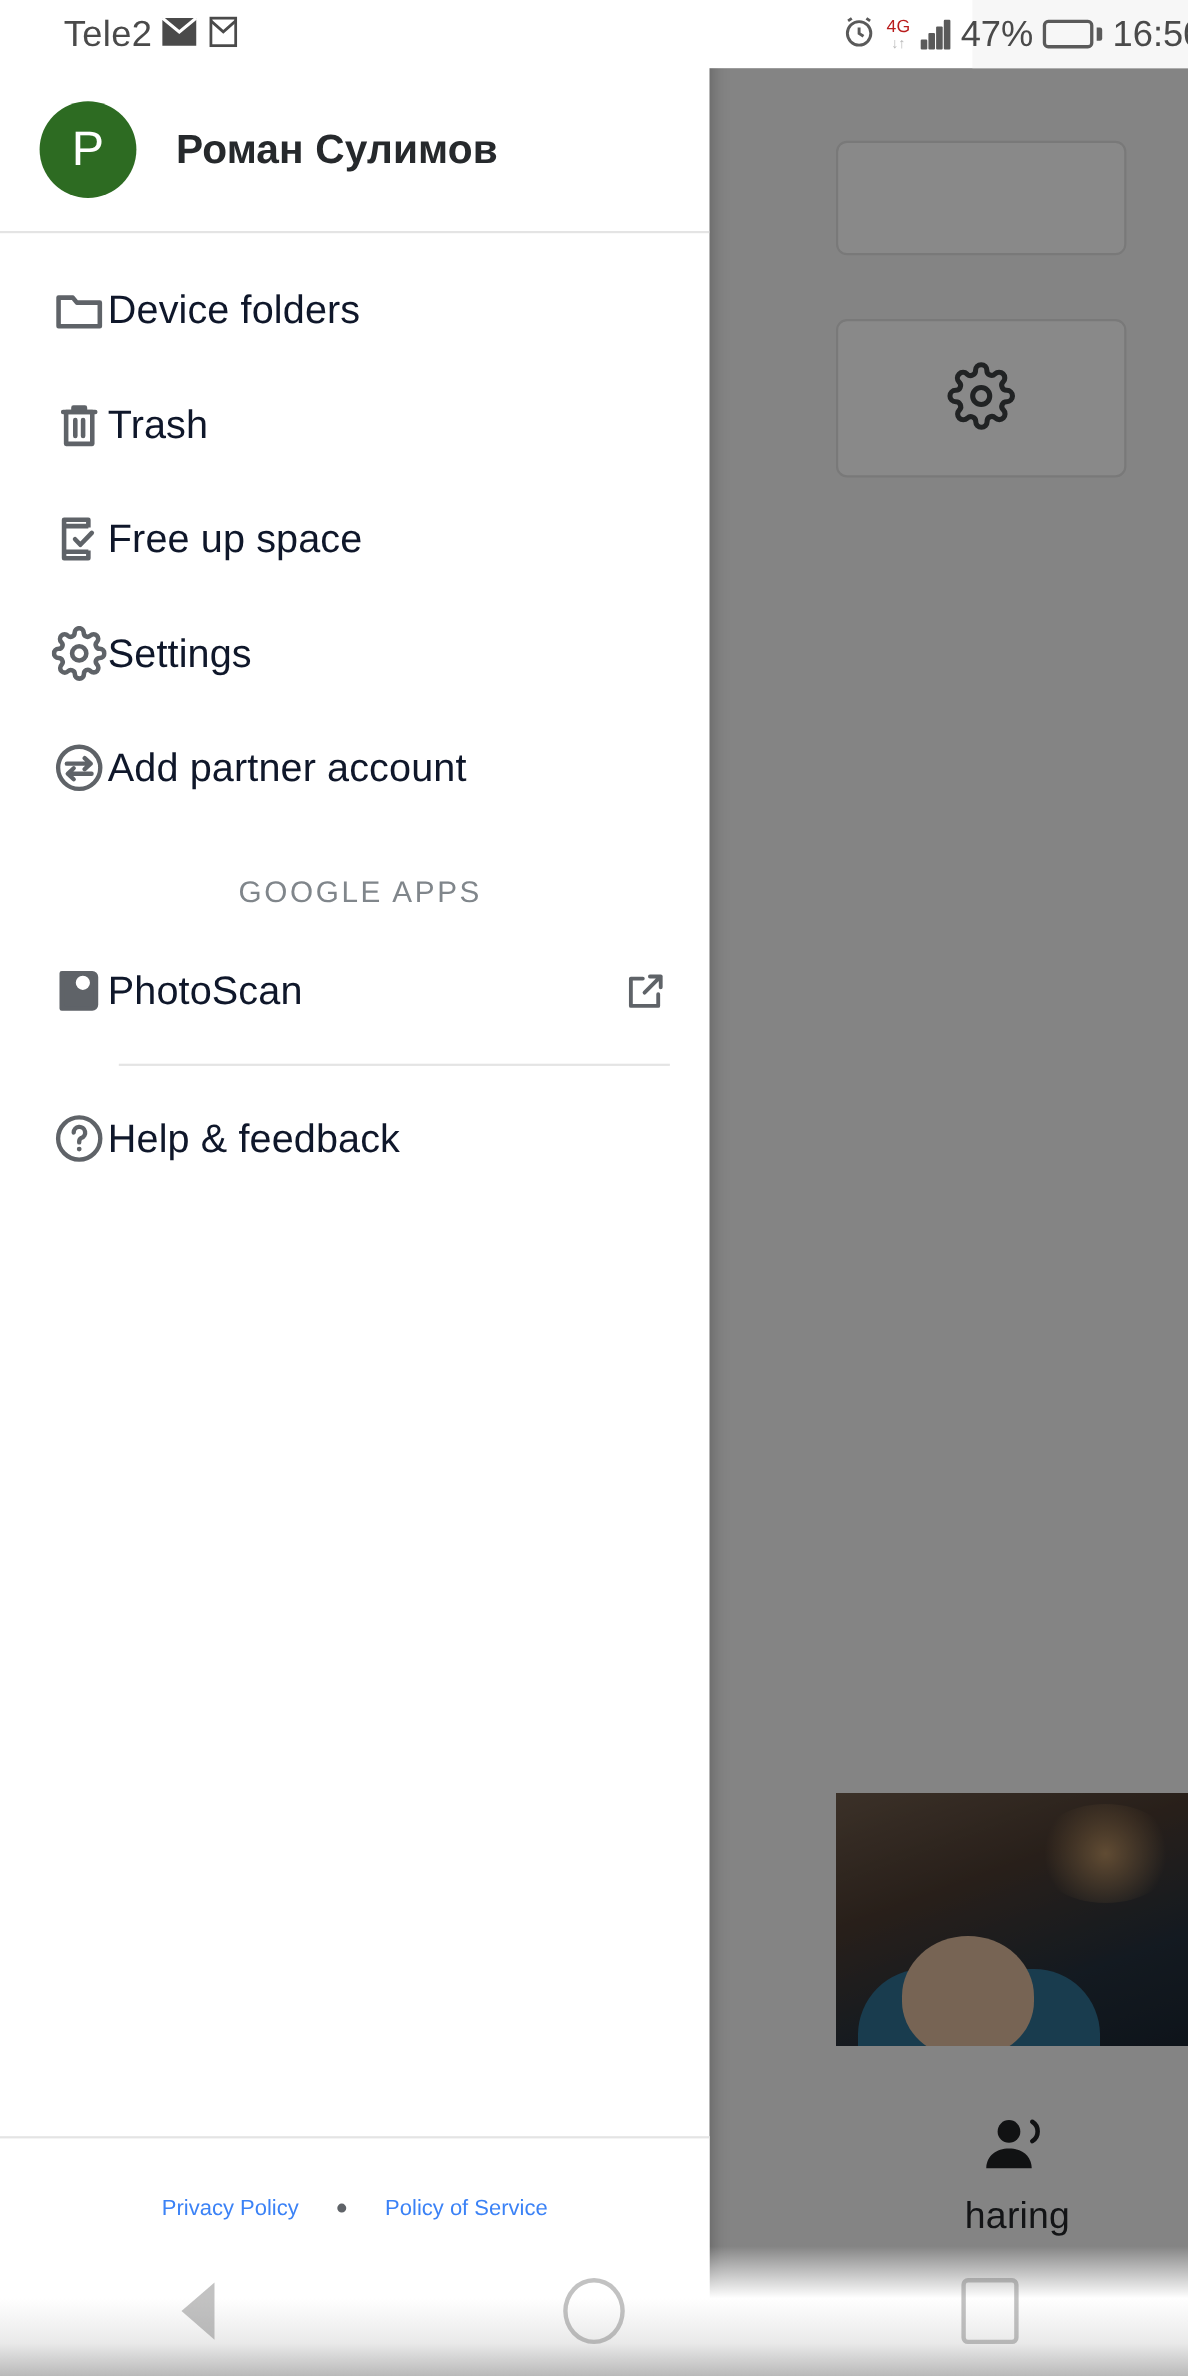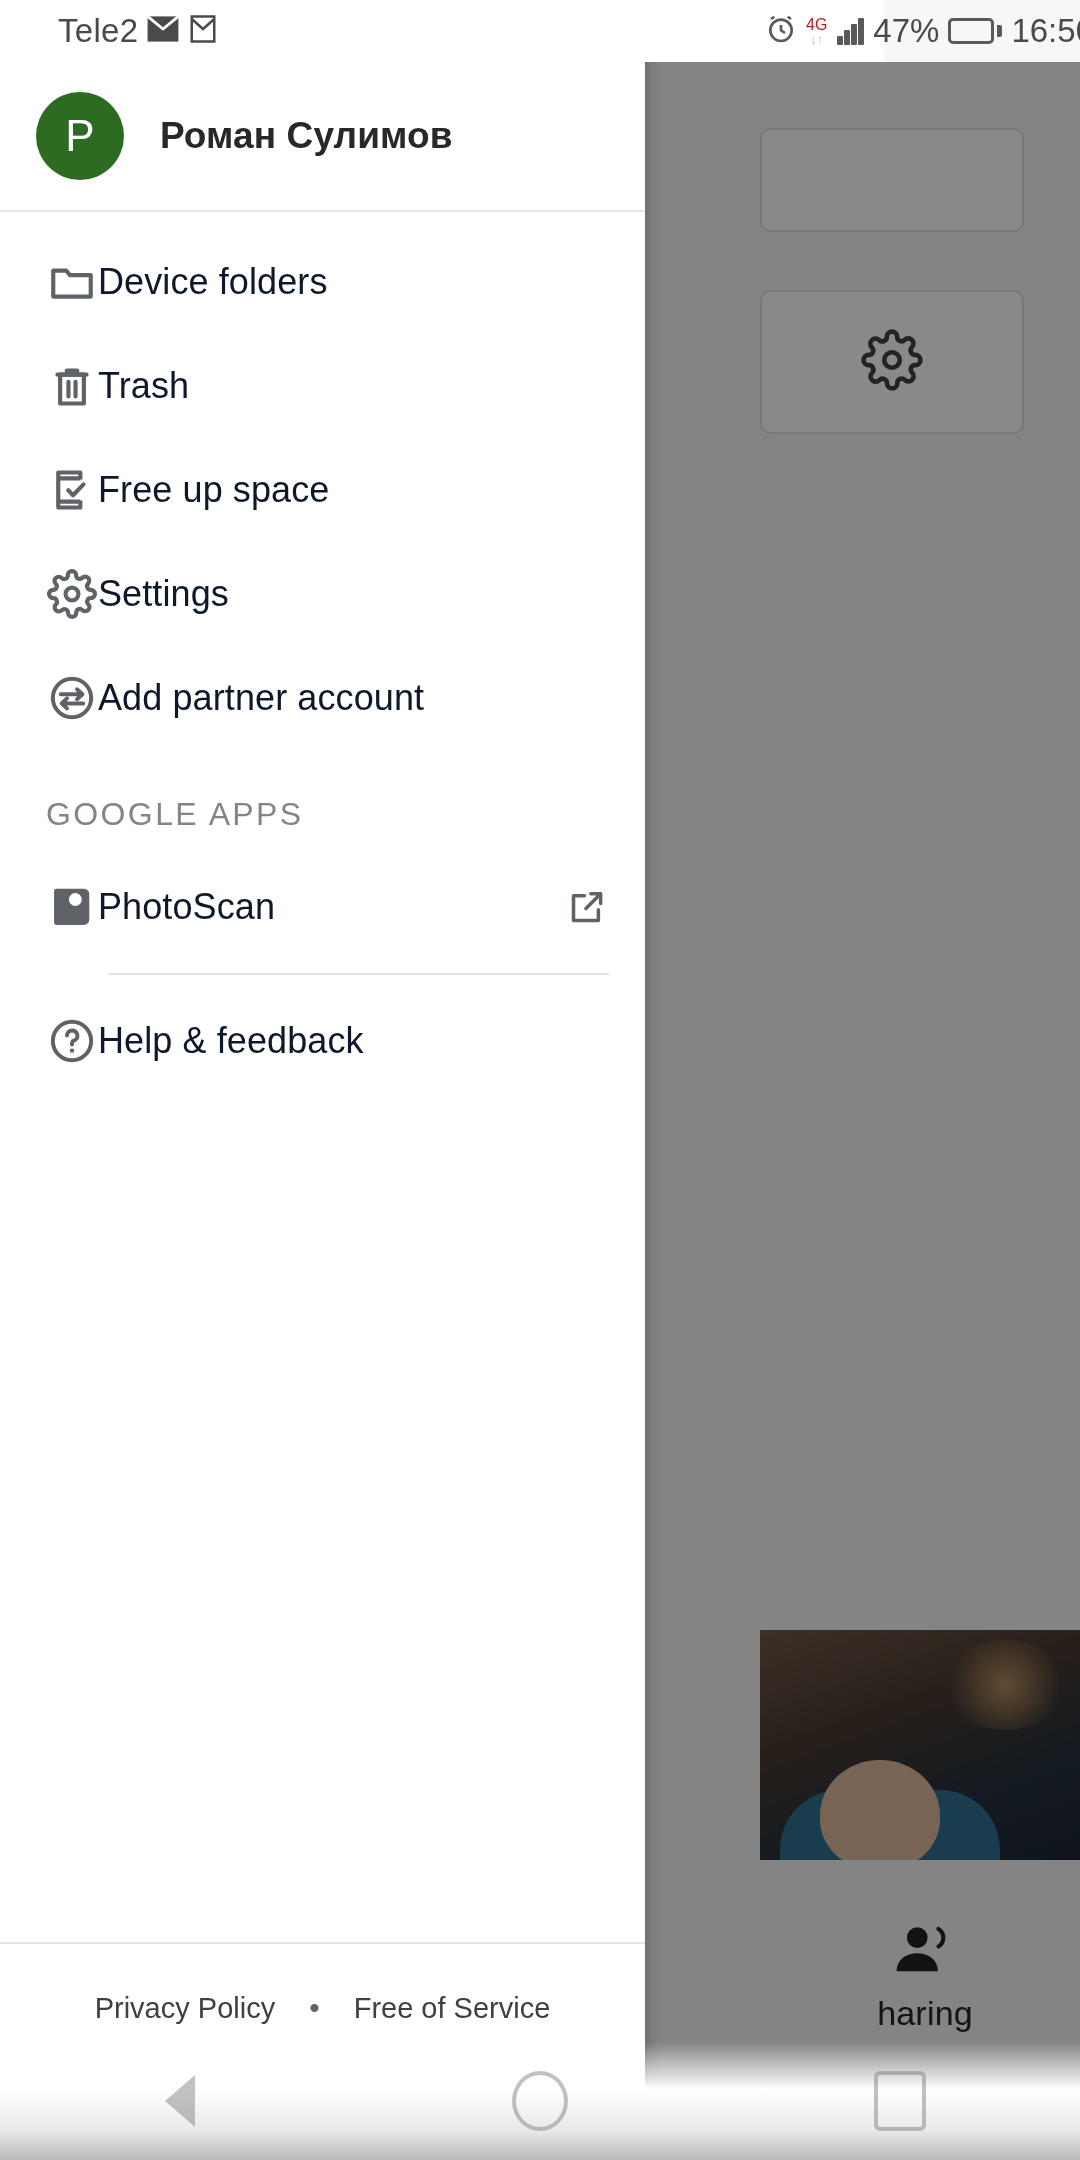--- a/index.html
+++ b/index.html
@@ -96,29 +96,29 @@
   .menu-item{
     height:104px;display:flex;align-items:center;padding:0 36px 0 46px;box-sizing:border-box;
   }
   .menu-icon{width:52px;height:52px;flex:0 0 auto;display:flex;align-items:center;justify-content:center;}
   .menu-icon svg{width:50px;height:50px;}
   .menu-label{font-size:36px;color:#0f172a;letter-spacing:.1px;flex:1;}
   .menu-trailing{width:44px;height:44px;display:flex;align-items:center;justify-content:center;}
   .menu-trailing svg{width:42px;height:42px;}
 
   .section-header{
-    padding:46px 36px 22px 46px;font-size:32px;color:#80868b;letter-spacing:2.4px;font-weight:500;
+    padding:46px 36px 22px 46px;font-size:27px;color:#80868b;letter-spacing:2.4px;font-weight:500;text-align:center;
   }
   .inset-divider{height:2px;background:#e4e4e4;margin:14px 36px 14px 108px;}
 
   #drawer-footer{
     border-top:2px solid #e4e4e4;height:128px;display:flex;align-items:center;justify-content:center;gap:34px;
     background:#fff;
   }
-  .footer-link{font-size:29px;color:#404040;}
+  .footer-link{font-size:20px;color:#3b82f6;}
   .footer-dot{font-size:30px;color:#5f6368;}
   #footer-spacer{height:88px;background:#fff;}
 
   
   #android-navbar{
     position:absolute;left:0;bottom:0;width:1080px;height:118px;z-index:50;
     background:linear-gradient(to bottom,rgba(255,255,255,0) 0%,#ffffff 40%,#e9e9e9 75%,#b9b9b9 100%);
     display:flex;align-items:center;justify-content:space-around;
   }
   #android-navbar .nav-btn{width:120px;height:70px;display:flex;align-items:center;justify-content:center;}
@@ -304,21 +304,21 @@
         </svg>
       </span>
       <span class="menu-label">Help &amp; feedback</span>
     </div>
 
   </div>
 
   <div id="drawer-footer">
     <a class="footer-link">Privacy Policy</a>
     <span class="footer-dot">•</span>
-    <a class="footer-link">Free of Service</a>
+    <a class="footer-link">Policy of Service</a>
   </div>
   <div id="footer-spacer"></div>
 </div>
 
 <div id="android-navbar">
   <div class="nav-btn">
     <span id="nav-back"></span>
   </div>
   <div class="nav-btn">
     <span id="nav-home"></span>

